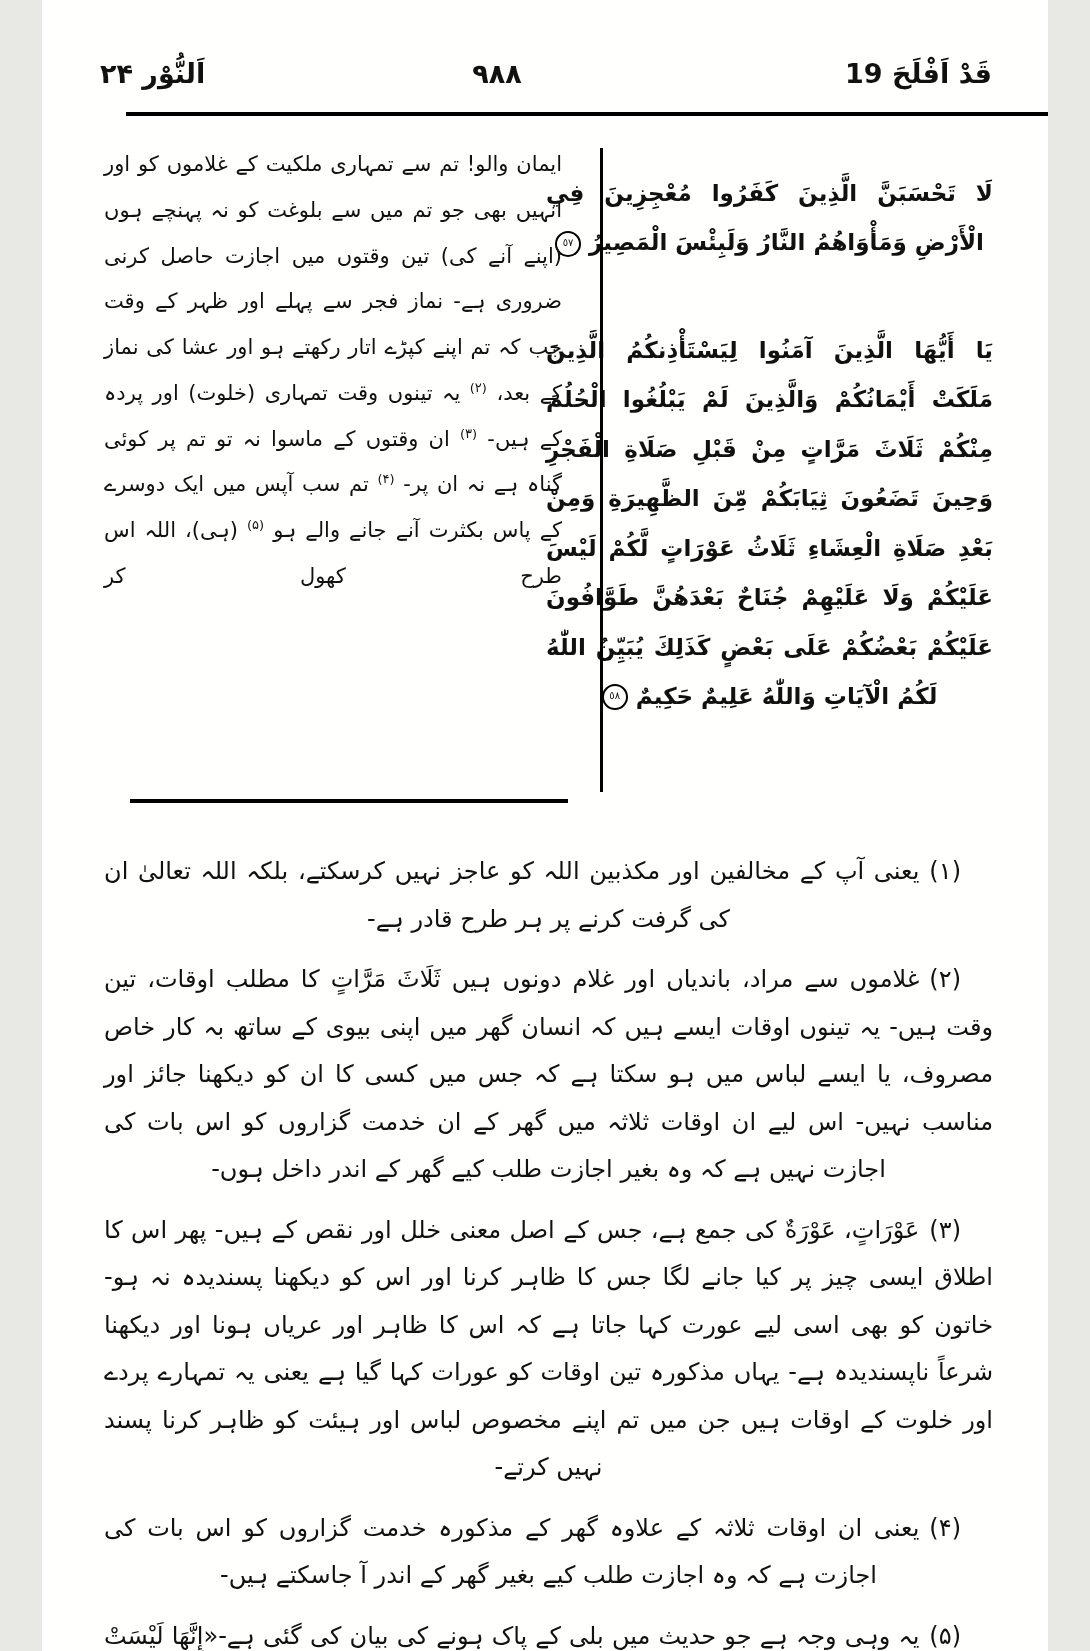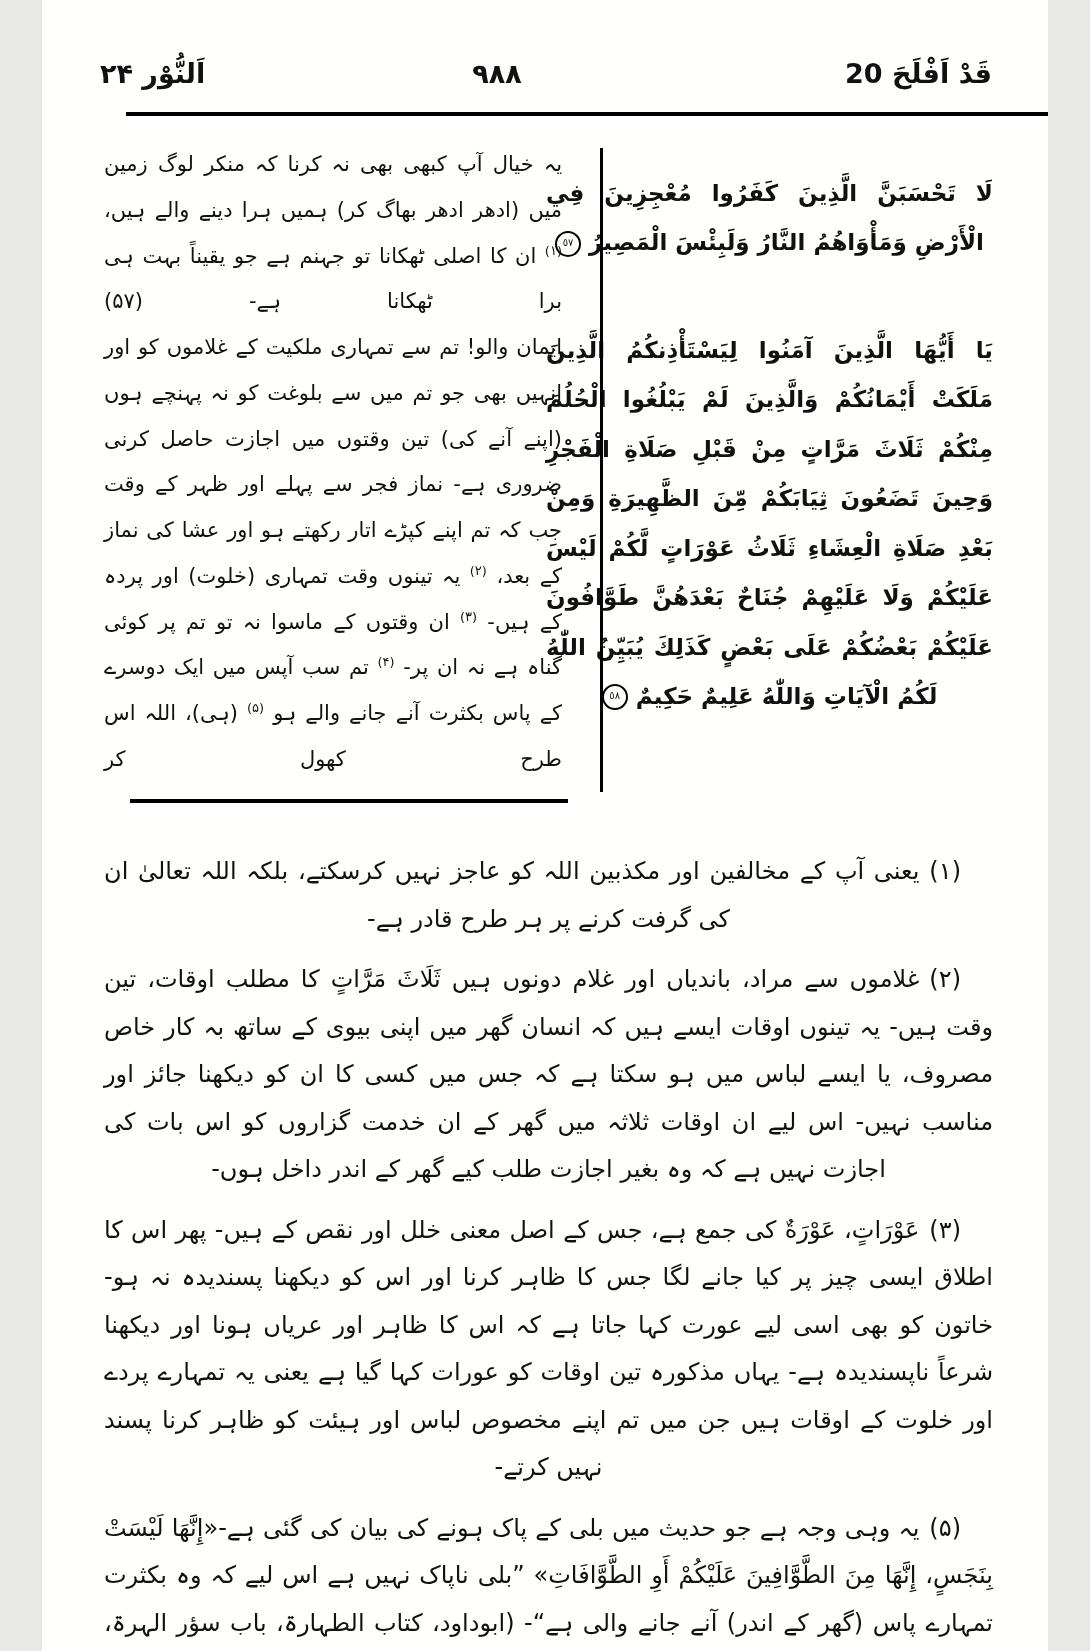--- a/index.html
+++ b/index.html
@@ -115,47 +115,47 @@
   }
 </style>
 </head>
 <body>
 
 <div class="page">
 
   <div class="header">
     <span class="hdr-side">اَلنُّوْر ۲۴</span>
     <span class="hdr-page-num">٩٨٨</span>
-    <span class="hdr-side">قَدْ اَفْلَحَ 20</span>
+    <span class="hdr-side">قَدْ اَفْلَحَ 19</span>
   </div>
   <div class="header-rule"></div>
 
   <div class="arabic-col">
 
       <p class="verse"><span>لَا تَحْسَبَنَّ الَّذِينَ كَفَرُوا مُعْجِزِينَ فِي الْأَرْضِ وَمَأْوَاهُمُ النَّارُ وَلَبِئْسَ الْمَصِيرُ</span><span class="verse-mark">٥٧</span></p>
 
       <p class="verse"><span>يَا أَيُّهَا الَّذِينَ آمَنُوا لِيَسْتَأْذِنكُمُ الَّذِينَ مَلَكَتْ أَيْمَانُكُمْ وَالَّذِينَ لَمْ يَبْلُغُوا الْحُلُمَ مِنْكُمْ ثَلَاثَ مَرَّاتٍ مِنْ قَبْلِ صَلَاةِ الْفَجْرِ وَحِينَ تَضَعُونَ ثِيَابَكُمْ مِّنَ الظَّهِيرَةِ وَمِنْ بَعْدِ صَلَاةِ الْعِشَاءِ ثَلَاثُ عَوْرَاتٍ لَّكُمْ لَيْسَ عَلَيْكُمْ وَلَا عَلَيْهِمْ جُنَاحٌ بَعْدَهُنَّ طَوَّافُونَ عَلَيْكُمْ بَعْضُكُمْ عَلَى بَعْضٍ كَذَلِكَ يُبَيِّنُ اللّٰهُ لَكُمُ الْآيَاتِ وَاللّٰهُ عَلِيمٌ حَكِيمٌ</span><span class="verse-mark">٥٨</span></p>
     </div>
 
   <div class="col-divider"></div>
 
   <div class="urdu-col">
 
-      <p class="urdu-para">یہ خیال آپ کبھی بھی نہ کرنا کہ منکر لوگ زمین میں (ادھر ادھر بھاگ کر) ہمیں ہرا دینے والے ہیں، <sup class="fn-ref">(۱)</sup> ان کا اصلی ٹھکانا تو جہنم ہے جو یقیناً بہت ہی برا ٹھکانا ہے- (۵۷)</p>
 
       <p class="urdu-para">ایمان والو! تم سے تمہاری ملکیت کے غلاموں کو اور انہیں بھی جو تم میں سے بلوغت کو نہ پہنچے ہوں (اپنے آنے کی) تین وقتوں میں اجازت حاصل کرنی ضروری ہے- نماز فجر سے پہلے اور ظہر کے وقت جب کہ تم اپنے کپڑے اتار رکھتے ہو اور عشا کی نماز کے بعد، <sup class="fn-ref">(۲)</sup> یہ تینوں وقت تمہاری (خلوت) اور پردہ کے ہیں- <sup class="fn-ref">(۳)</sup> ان وقتوں کے ماسوا نہ تو تم پر کوئی گناہ ہے نہ ان پر- <sup class="fn-ref">(۴)</sup> تم سب آپس میں ایک دوسرے کے پاس بکثرت آنے جانے والے ہو <sup class="fn-ref">(۵)</sup> (ہی)، اللہ اس طرح کھول کر</p>
     </div>
 
   <div class="footnote-rule"></div>
 
   <div class="footnotes">
 
       <p class="footnote"><span class="fn-num">(۱)</span><span>یعنی آپ کے مخالفین اور مکذبین اللہ کو عاجز نہیں کرسکتے، بلکہ اللہ تعالیٰ ان کی گرفت کرنے پر ہر طرح قادر ہے-</span></p>
 
       <p class="footnote"><span class="fn-num">(۲)</span><span>غلاموں سے مراد، باندیاں اور غلام دونوں ہیں ثَلَاثَ مَرَّاتٍ کا مطلب اوقات، تین وقت ہیں- یہ تینوں اوقات ایسے ہیں کہ انسان گھر میں اپنی بیوی کے ساتھ بہ کار خاص مصروف، یا ایسے لباس میں ہو سکتا ہے کہ جس میں کسی کا ان کو دیکھنا جائز اور مناسب نہیں- اس لیے ان اوقات ثلاثہ میں گھر کے ان خدمت گزاروں کو اس بات کی اجازت نہیں ہے کہ وہ بغیر اجازت طلب کیے گھر کے اندر داخل ہوں-</span></p>
 
       <p class="footnote"><span class="fn-num">(۳)</span><span>عَوْرَاتٍ، عَوْرَةٌ کی جمع ہے، جس کے اصل معنی خلل اور نقص کے ہیں- پھر اس کا اطلاق ایسی چیز پر کیا جانے لگا جس کا ظاہر کرنا اور اس کو دیکھنا پسندیدہ نہ ہو- خاتون کو بھی اسی لیے عورت کہا جاتا ہے کہ اس کا ظاہر اور عریاں ہونا اور دیکھنا شرعاً ناپسندیدہ ہے- یہاں مذکورہ تین اوقات کو عورات کہا گیا ہے یعنی یہ تمہارے پردے اور خلوت کے اوقات ہیں جن میں تم اپنے مخصوص لباس اور ہیئت کو ظاہر کرنا پسند نہیں کرتے-</span></p>
 
+      <p class="footnote"><span class="fn-num">(۴)</span><span>یعنی ان اوقات ثلاثہ کے علاوہ گھر کے مذکورہ خدمت گزاروں کو اس بات کی اجازت ہے کہ وہ اجازت طلب کیے بغیر گھر کے اندر آ جاسکتے ہیں-</span></p>
 
       <p class="footnote"><span class="fn-num">(۵)</span><span>یہ وہی وجہ ہے جو حدیث میں بلی کے پاک ہونے کی بیان کی گئی ہے-«إِنَّهَا لَيْسَتْ بِنَجَسٍ، إِنَّهَا مِنَ الطَّوَّافِينَ عَلَيْكُمْ أَوِ الطَّوَّافَاتِ» ”بلی ناپاک نہیں ہے اس لیے کہ وہ بکثرت تمہارے پاس (گھر کے اندر) آنے جانے والی ہے“- (ابوداود، کتاب الطہارۃ، باب سؤر الہرۃ، ترمذی، کتاب وباب مذکور وغیرہ) خادم اور مالک، ان کو بھی آپس میں ہر</span></p>
     </div>
 
 </div>
 
 </body></html>

